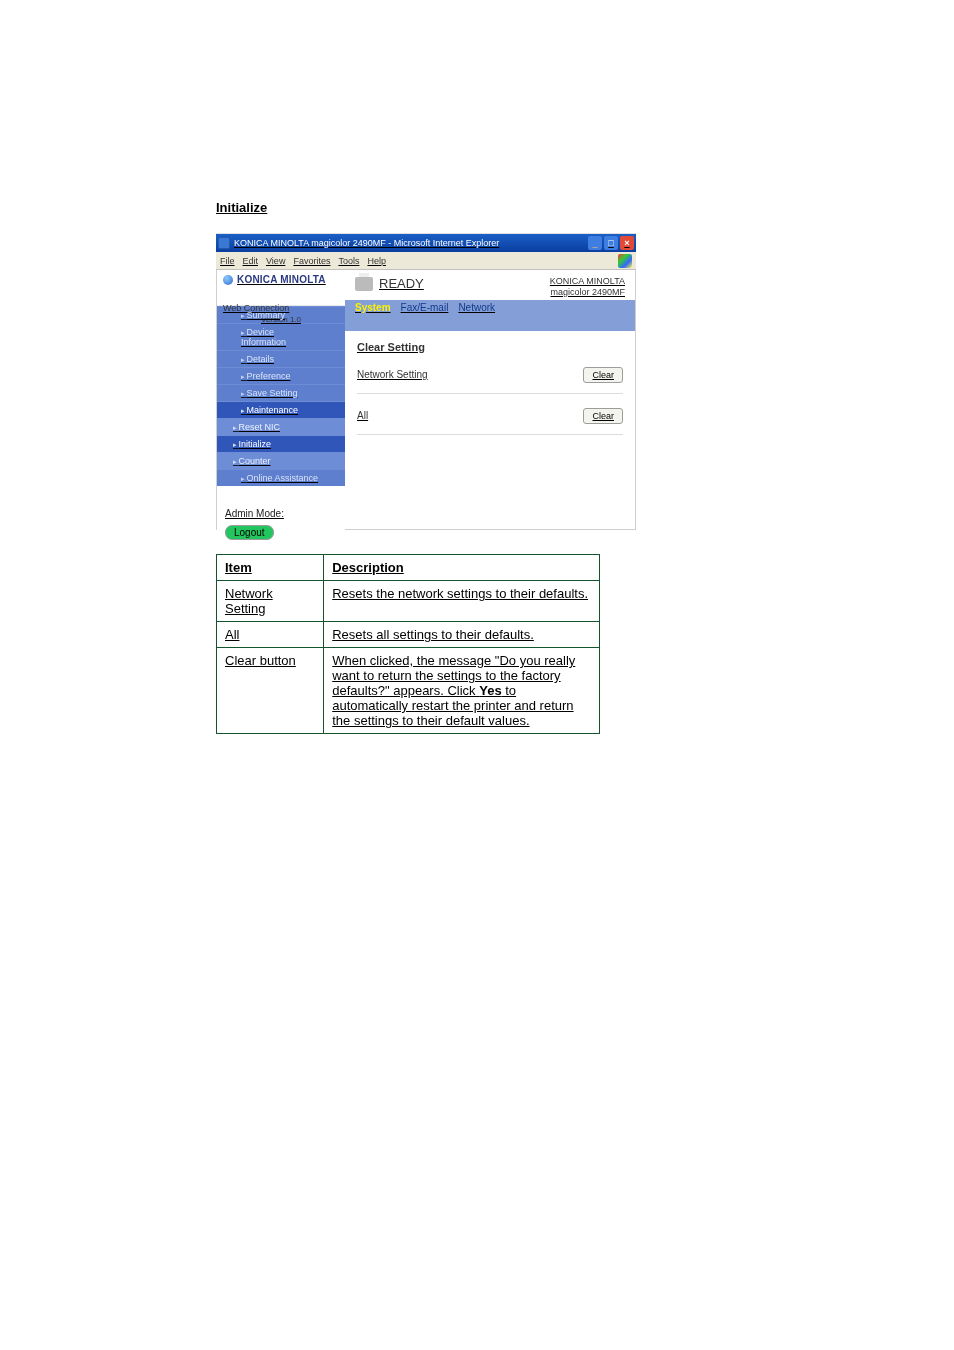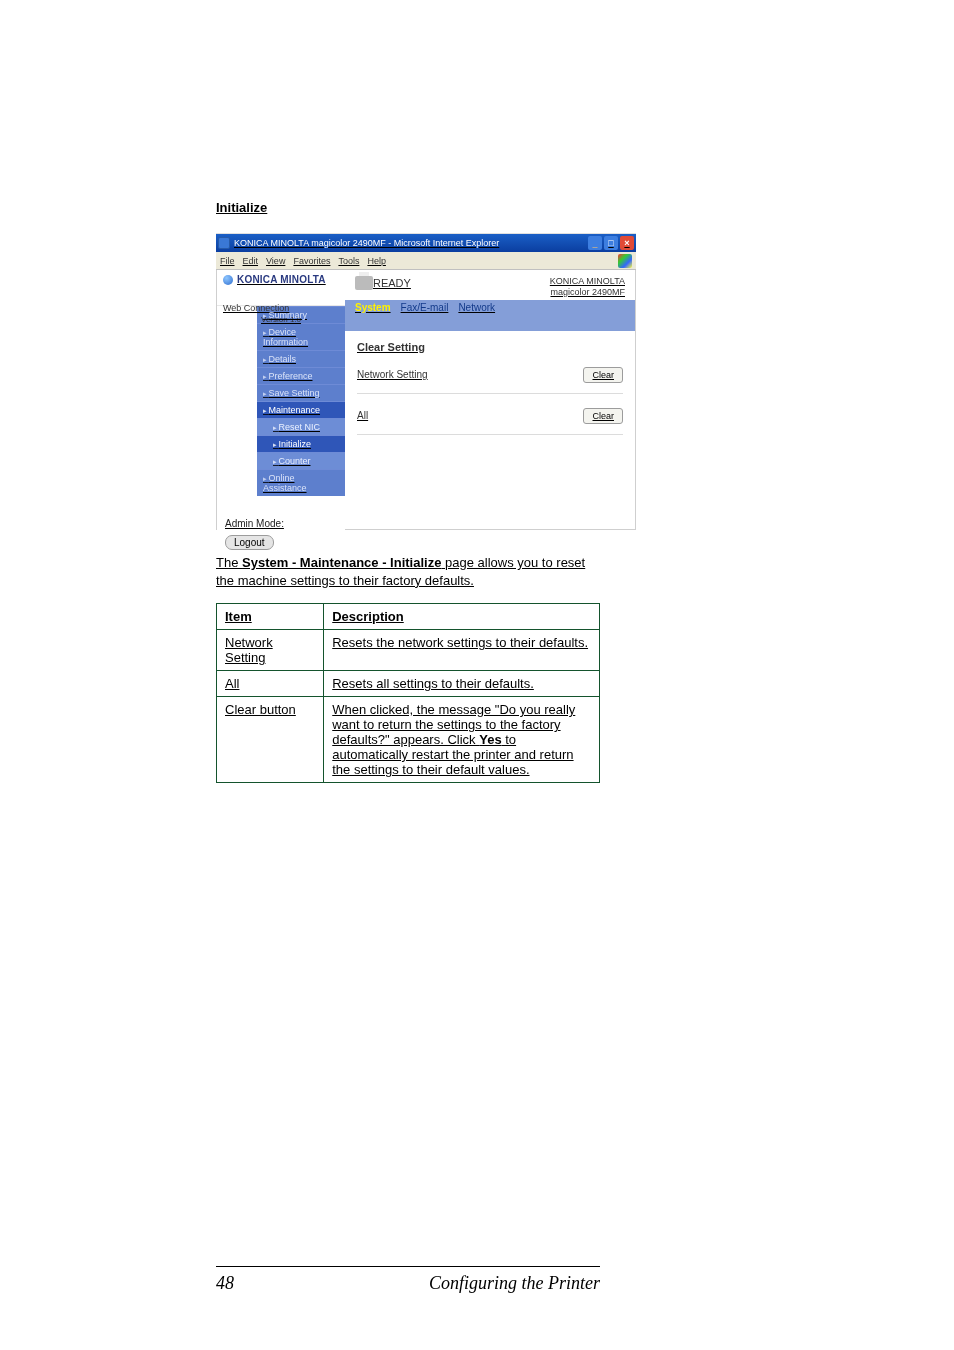--- a/index.html
+++ b/index.html
@@ -74,57 +74,56 @@
   .brand {
     height: 36px;
     padding: 4px 6px;
     border-bottom: 1px solid #e8e8e8;
   }
   .brand .logo { font-weight: bold; font-size: 10px; color: #2a3a80; letter-spacing: 0.2px; }
   .brand .globe { display:inline-block; width:10px; height:10px; border-radius:50%; background: radial-gradient(circle at 35% 30%, #8fc7ff, #2f6ed0); margin-right:4px; vertical-align:middle; }
   .brand .sub { font-size: 9px; color: #333; margin-top: 18px; }
   .brand .ver { font-size: 8px; color: #333; text-align: center; margin-top: 2px; }
   .nav-item, .nav-sub {
-    padding: 3px 6px;
+    padding: 3px 24px;
     border-top: 1px solid #6e8bd6;
     color: #d9e2f8;
     background: #5d7fcd;
     cursor: default;
-    margin-left: 40px;
   }
   .nav-item.active, .nav-sub.active { background: #2f56b8; color: #fff; }
   .nav-sub { padding-left: 16px; background: #6d8dd6; color: #eaf0ff; }
   .nav-item::before, .nav-sub::before { content: "▸ "; font-size: 7px; opacity: .8; }
   .sidebar .admin {
     padding: 22px 8px 8px 8px;
     font-size: 10px;
     color: #222;
     background:#fff;
   }
   .sidebar .admin .btn-logout {
     margin-top: 6px;
     font-size: 10px;
-    background: #e5e5e5;
+    background: #22c55e;
     border: 1px solid #9c9c9c;
     border-radius: 7px;
     padding: 1px 8px;
   }
 
   .main {
     flex: 1;
     padding: 0;
     font-size: 10px;
   }
   .status-row {
     display: flex;
     justify-content: space-between;
     align-items: flex-start;
     padding: 6px 10px 2px 10px;
   }
-  .status-left { display: flex; align-items: center; font-size: 11px; color: #333; }
+  .status-left { display: flex; align-items: center; gap: 6px; font-size: 13px; color: #333; }
   .printer-ico { width: 18px; height: 14px; background: #bbb; border-radius: 2px; position: relative; }
   .printer-ico::after { content:""; position:absolute; top:-4px; left:4px; width:10px; height:4px; background:#eee; }
   .status-right { font-size: 9px; color: #333; text-align: right; line-height: 1.2; }
 
   .tabs {
     display: flex;
     gap: 10px;
     padding: 2px 10px 18px 10px;
     background: #849ed8;
     color: #fff;
@@ -266,23 +265,20 @@
           <div class="setting-row">
             <span>All</span>
             <button class="clear-btn">Clear</button>
           </div>
           <div class="hr"></div>
         </div>
       </div>
     </div>
   </div>
 
-  <p class="para">
-    <span>The </span><strong>System - Maintenance - Initialize</strong><span> page allows you to reset the machine settings to their factory defaults.</span>
-  </p>
 
   <table class="desc">
     <thead>
       <tr>
         <th style="width:28%">Item</th>
         <th>Description</th>
       </tr>
     </thead>
     <tbody>
       <tr>
@@ -295,17 +291,13 @@
       </tr>
       <tr>
         <td>Clear button</td>
         <td>
           <span>When clicked, the message "Do you really want to return the settings to the factory defaults?" appears. Click </span><strong>Yes</strong><span> to automatically restart the printer and return the settings to their default values.</span>
         </td>
       </tr>
     </tbody>
   </table>
 
-  <div class="footer">
-    <span class="pg">48</span>
-    <span class="ch">Configuring the Printer</span>
-  </div>
 </div>
 
 </body></html>

